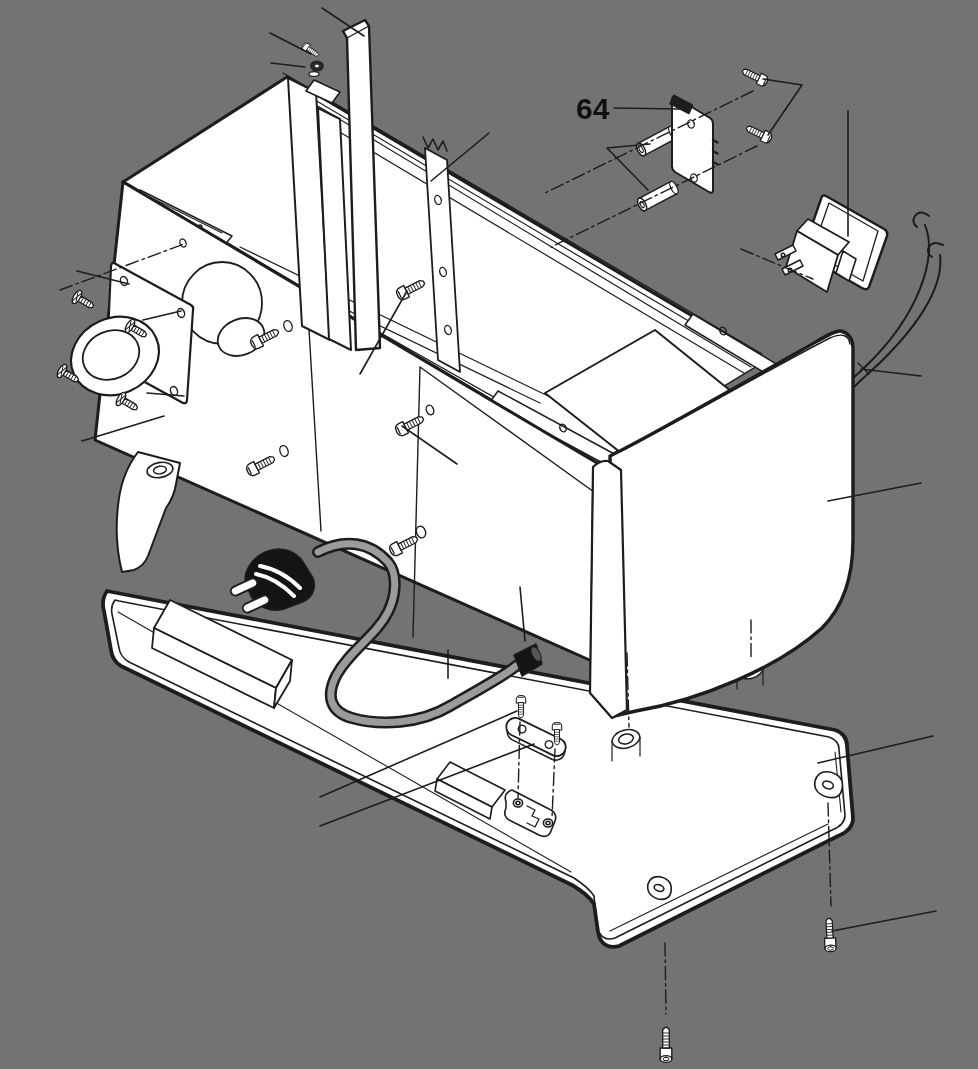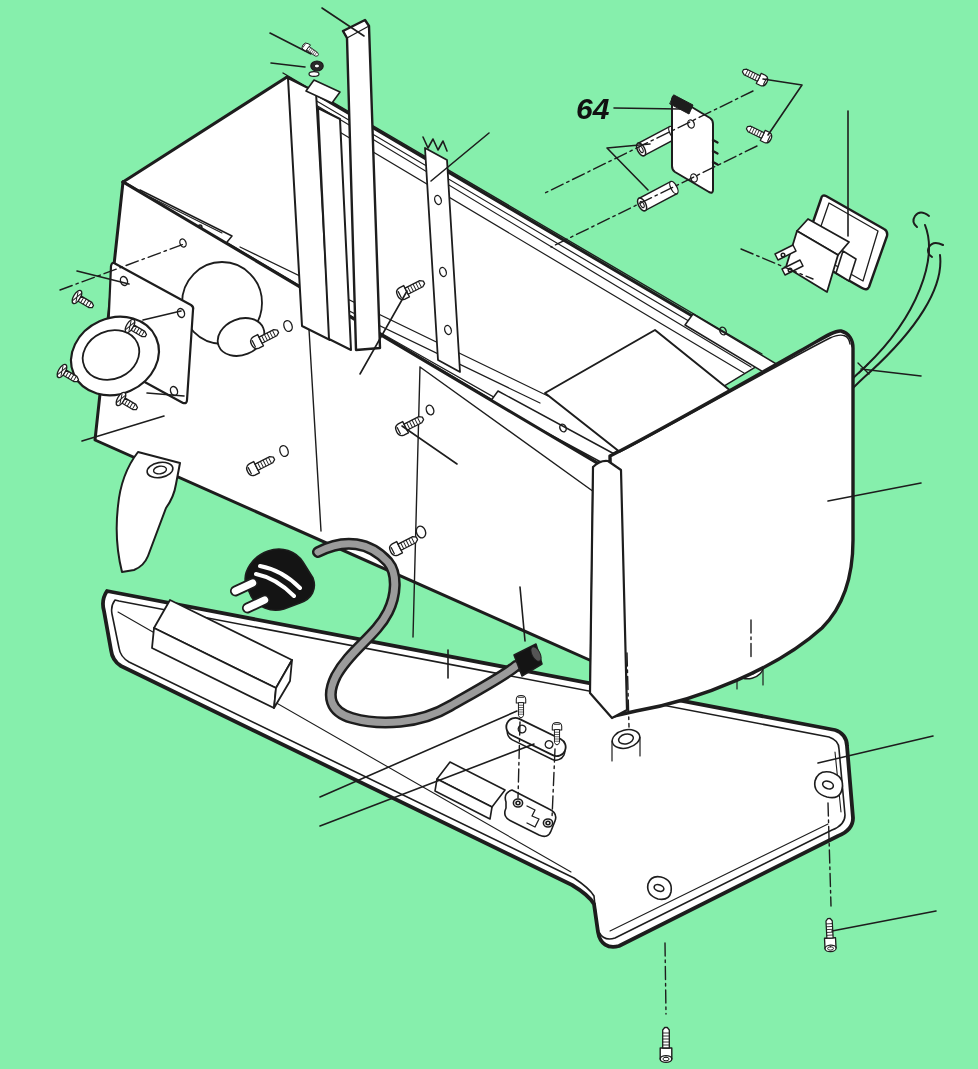--- a/index.html
+++ b/index.html
@@ -1,17 +1,17 @@
 <!DOCTYPE html>
 <html><head>
 <meta charset="utf-8">
 <style>
   html,body{margin:0;padding:0;background:#fff;}
-  .stage{width:978px;height:1069px;position:relative;background:#86efac;overflow:hidden;
-         font-family:"Liberation Sans", sans-serif;font-style:italic;}
+  .stage{width:978px;height:1069px;position:relative;background:#737373;overflow:hidden;
+         font-family:"Liberation Sans", sans-serif;}
   svg{display:block;}
   text.callout{font-family:"Liberation Sans", sans-serif;font-weight:bold;font-size:30px;fill:#111;}
 </style>
 </head>
 <body>
 
 <div class="stage">
 <svg width="978" height="1069" viewBox="0 0 978 1069" stroke-linecap="round" stroke-linejoin="round">
   <defs>
 

